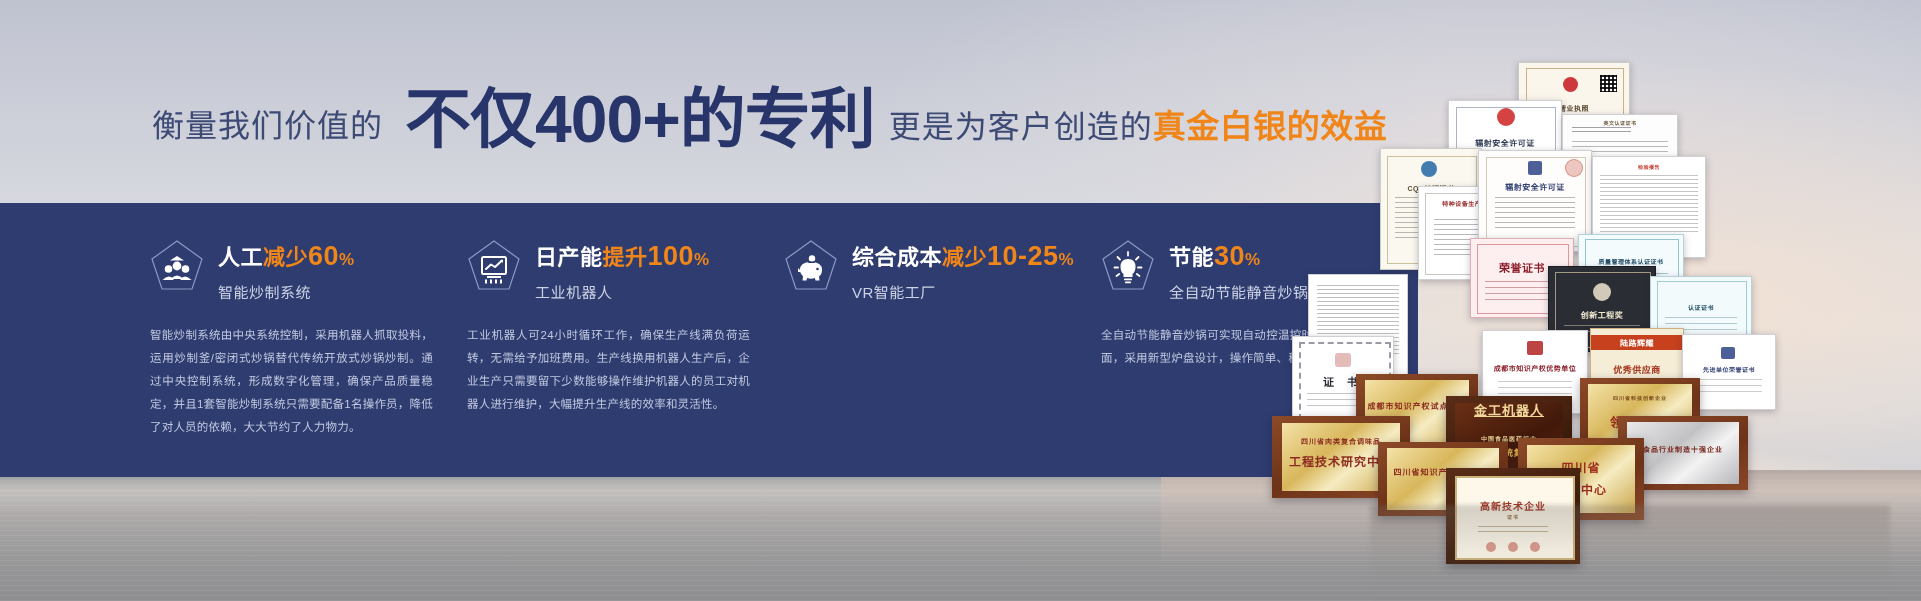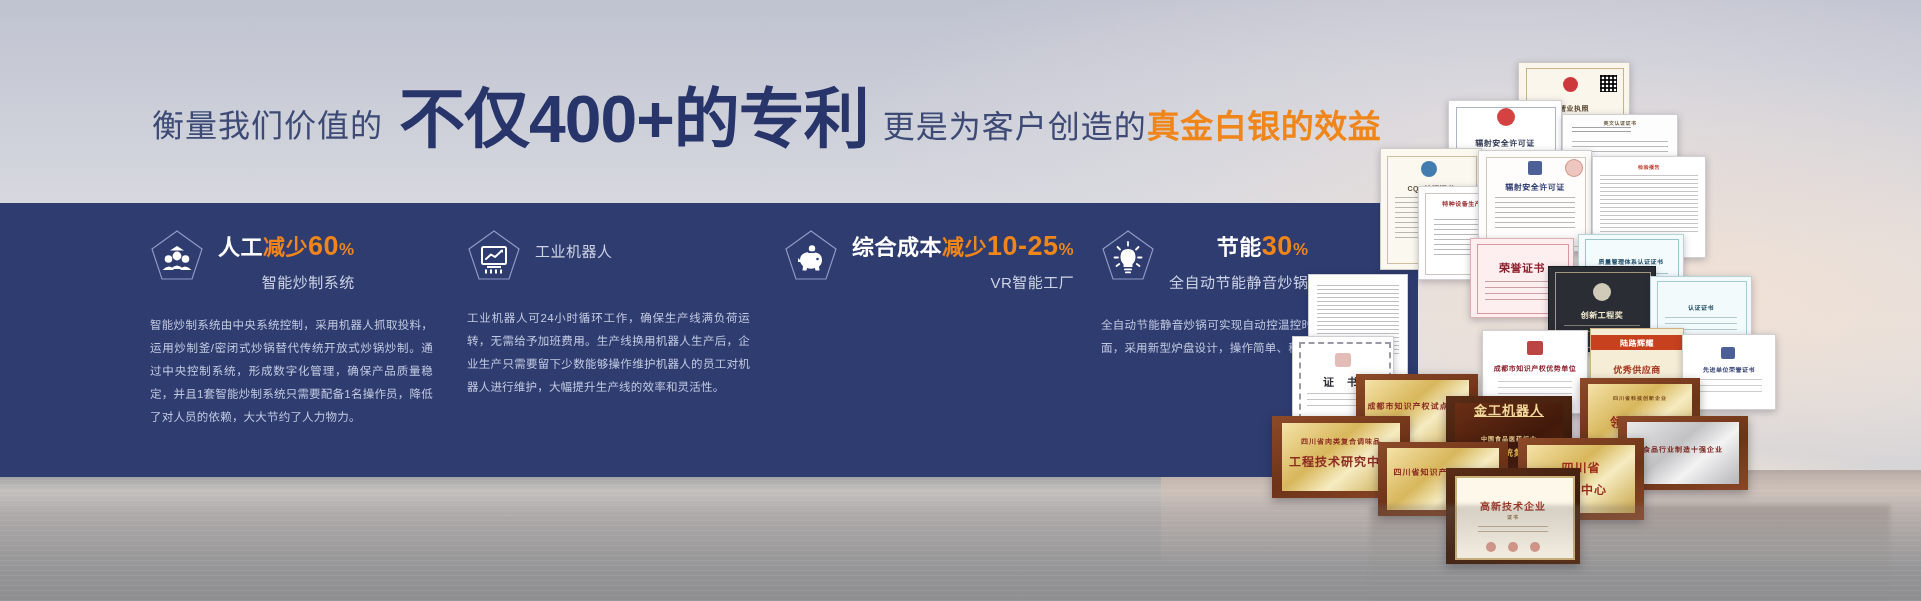--- a/index.html
+++ b/index.html
@@ -50,42 +50,42 @@
 
   
   .headline{
     position:absolute;left:152px;top:84px;
     display:flex;align-items:baseline;white-space:nowrap;
     color:#31406f;
   }
   .hl-pre,.hl-mid{
     font-size:32px;font-weight:400;letter-spacing:1px;color:#3c4a75;
   }
-  .hl-pre{position:relative;top:-1px;}
+  .hl-pre{margin-right:6px;position:relative;top:-1px;}
   .hl-big{
     font-size:66px;font-weight:700;letter-spacing:-1px;color:#28356b;
     line-height:.95;margin:0 8px 0 16px;position:relative;top:4px;
   }
   .hl-mid{margin-left:6px;}
   .hl-accent{
     font-size:33px;font-weight:700;color:#f08519;letter-spacing:0.5px;
   }
 
   
   .panel{
     position:absolute;left:0;top:203px;width:1418px;height:274px;
     background:#2e3c70;
   }
   .panel-inner{
     position:absolute;left:150px;top:0;width:1268px;height:274px;
     display:flex;
   }
   .feature{width:317px;box-sizing:border-box;padding-right:30px;position:relative;}
 
-  .feat-head{display:flex;align-items:flex-start;padding-top:26px;text-align:right;}
+  .feat-head{display:flex;align-items:flex-start;padding-top:36px;}
   .badge{
     width:54px;height:56px;flex:0 0 54px;margin-right:14px;position:relative;
   }
   .badge svg{display:block;}
   .feat-text{padding-top:2px;}
   .feat-title{
     font-size:22px;font-weight:700;color:#ffffff;white-space:nowrap;
     letter-spacing:.5px;line-height:1.15;
   }
   .feat-title .num{color:#f08519;font-size:27px;font-weight:700;}
@@ -201,20 +201,23 @@
               <polyline points="19,30 24,25.5 28,28 35,21.5" fill="none" stroke="#ffffff" stroke-width="2" stroke-linecap="round" stroke-linejoin="round"></polyline>
               <polygon points="33,21 36,21 36,24" fill="#ffffff"></polygon>
               <rect x="20" y="37" width="14" height="2" fill="#ffffff"></rect>
               <rect x="18" y="40.5" width="2" height="4" fill="#ffffff"></rect>
               <rect x="23" y="40.5" width="2" height="4" fill="#ffffff"></rect>
               <rect x="28" y="40.5" width="2" height="4" fill="#ffffff"></rect>
               <rect x="33" y="40.5" width="2" height="4" fill="#ffffff"></rect>
             </svg>
           </div>
           <div class="feat-text">
+            <div class="feat-title">
+              <span>日产能</span><span class="hl-o">提升</span><span class="num">100</span><span class="num-small">%</span>
+            </div>
             <div class="feat-sub">工业机器人</div>
           </div>
         </div>
         <div class="feat-body">工业机器人可24小时循环工作，确保生产线满负荷运转，无需给予加班费用。生产线换用机器人生产后，企业生产只需要留下少数能够操作维护机器人的员工对机器人进行维护，大幅提升生产线的效率和灵活性。</div>
       </div>
 
       <div class="feature">
         <div class="feat-head">
           <div class="badge">
             <svg width="54" height="56" viewBox="0 0 54 56">

